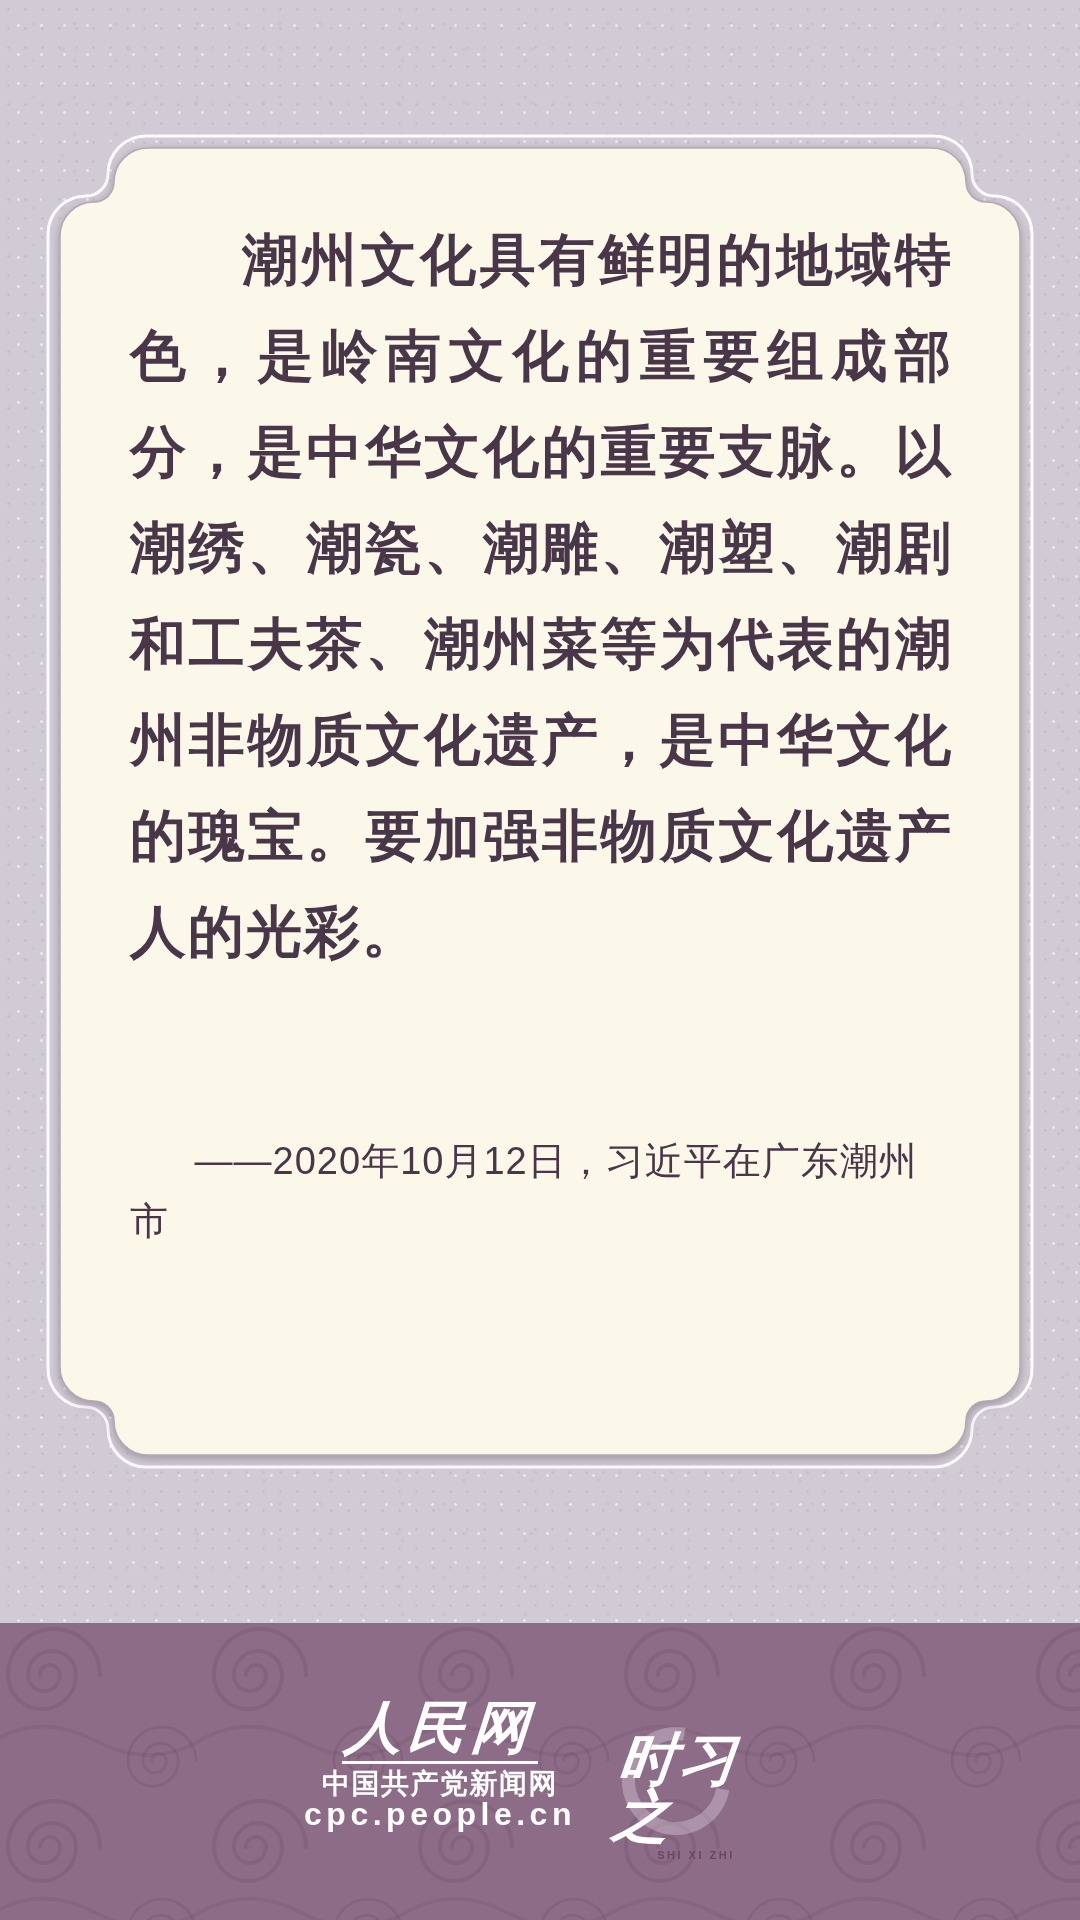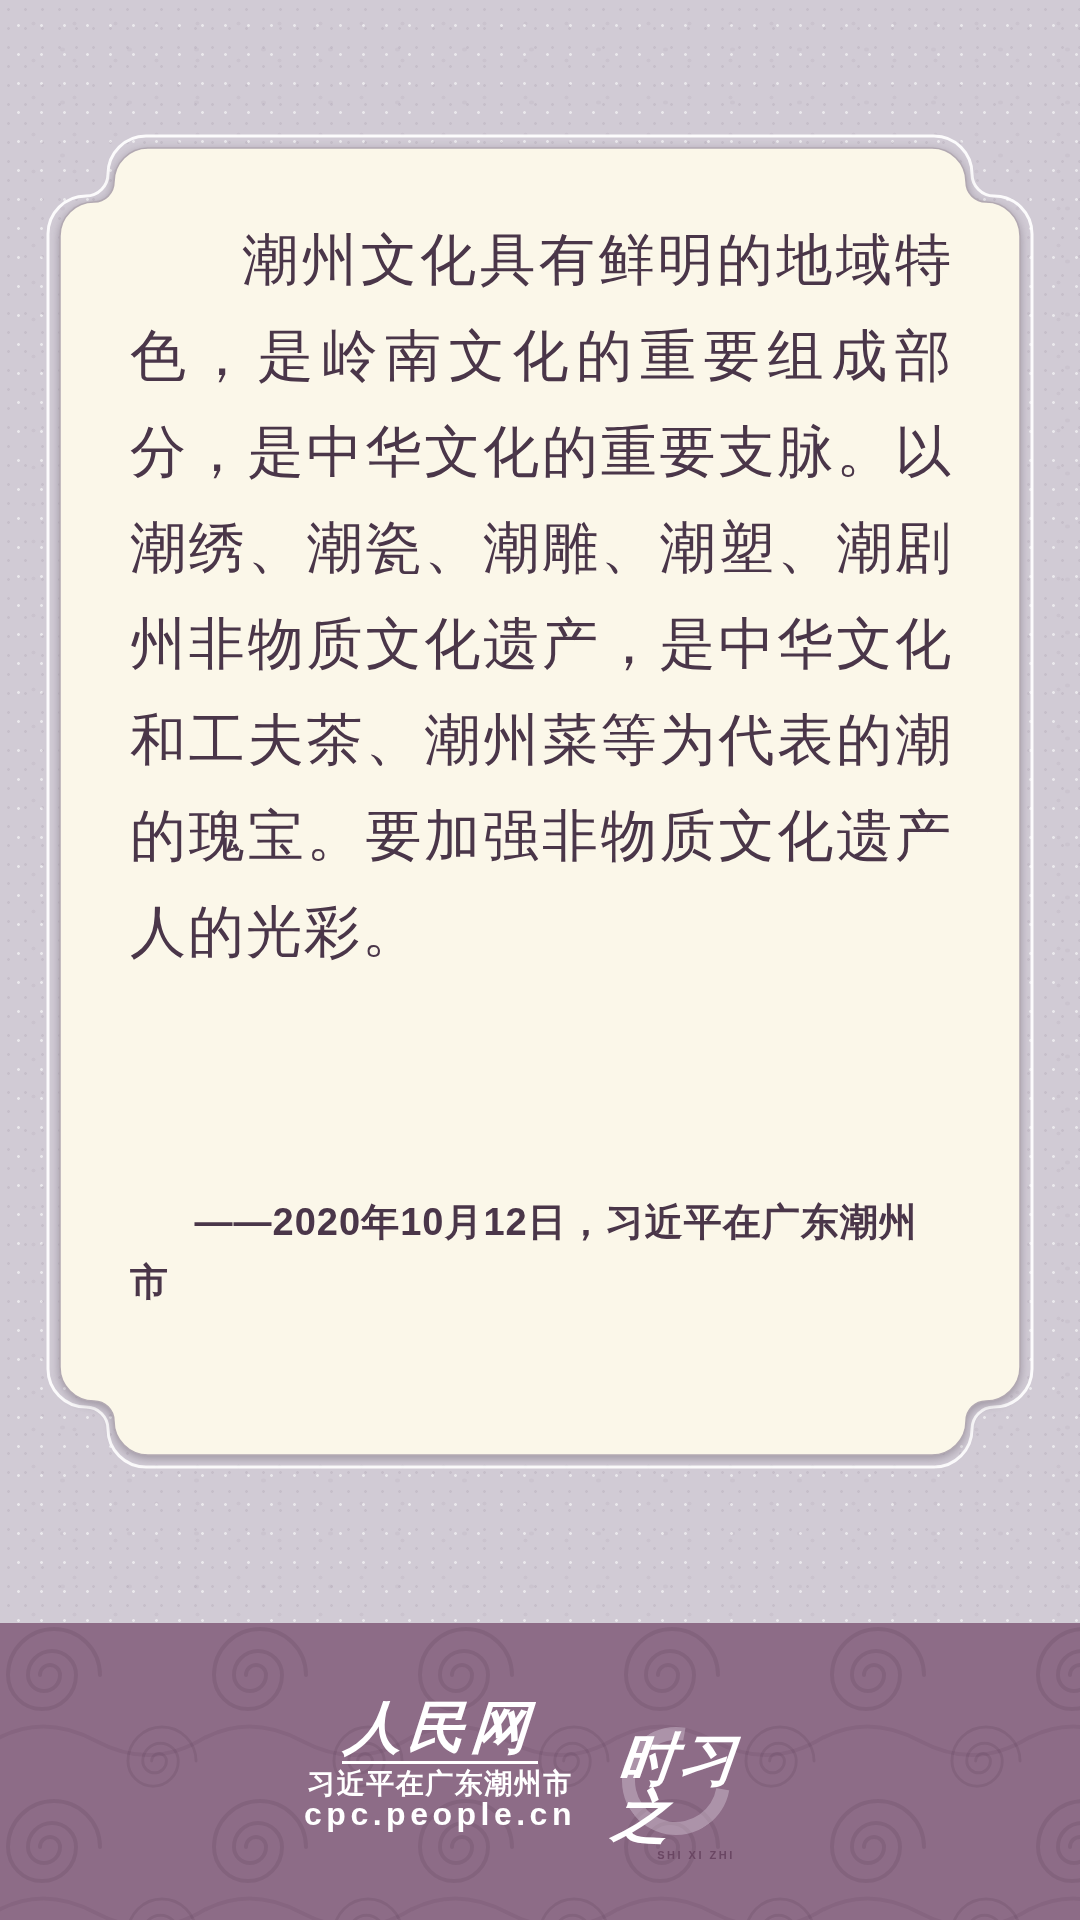--- a/index.html
+++ b/index.html
@@ -22,29 +22,29 @@
       radial-gradient(rgba(120,106,128,.08) 1.6px, transparent 2.4px),
       radial-gradient(rgba(104,90,116,.06) 2px, transparent 3px);
     background-size:17px 19px, 23px 29px, 41px 37px, 67px 53px;
     background-position:0 0, 7px 11px, 13px 5px, 29px 23px;
   }
   .frame-svg{position:absolute;left:0;top:0;}
   .quote-block{
     position:absolute;left:130px;top:212px;width:822px;
     color:var(--text,#4a3649);
     font-family:"Liberation Serif","DejaVu Serif",serif;
-    font-weight:normal;font-size:56px;line-height:96px;
+    font-weight:bold;font-size:56px;line-height:96px;
   }
   .quote-line{text-align:justify;text-align-last:justify;letter-spacing:1px;}
   .quote-line.first{text-indent:2em;}
   .quote-line.last{text-align:justify;text-align-last:left;letter-spacing:2px;}
   .attribution{
-    position:absolute;left:130px;top:1192px;width:810px;
+    position:absolute;left:130px;top:1131px;width:810px;
     color:var(--text,#4a3649);
-    font-size:38px;font-weight:bold;line-height:60px;
+    font-size:38px;font-weight:normal;line-height:60px;
     text-indent:1.7em;letter-spacing:1px;margin:0;
   }
   .footer-band{
     position:absolute;left:0;top:1623px;width:1080px;height:297px;
     background:var(--footer-band,#8d6c87);
   }
   .swirl-svg{position:absolute;inset:0;}
   .footer-logos{
     position:absolute;inset:0;display:flex;justify-content:center;
     align-items:flex-start;gap:40px;padding-top:76px;box-sizing:border-box;
@@ -99,22 +99,22 @@
            a34 34 0 0 1 -34 -34 a20 20 0 0 0 -20 -20 a34 34 0 0 1 -34 -34
            V236
            a34 34 0 0 1 34 -34 a20 20 0 0 0 20 -20 a34 34 0 0 1 34 -34 Z" fill="#fbf7e9" stroke="#b2a9b2" stroke-width="1.5" style="filter:drop-shadow(0 3px 5px rgba(96,84,100,.45));"></path>
 </svg>
 
 <div class="quote-block">
   <div class="quote-line first">潮州文化具有鲜明的地域特</div>
   <div class="quote-line">色，是岭南文化的重要组成部</div>
   <div class="quote-line">分，是中华文化的重要支脉。以</div>
   <div class="quote-line">潮绣、潮瓷、潮雕、潮塑、潮剧</div>
+  <div class="quote-line">和工夫茶、潮州菜等为代表的潮</div>
   <div class="quote-line">州非物质文化遗产，是中华文化</div>
-  <div class="quote-line">和工夫茶、潮州菜等为代表的潮</div>
   <div class="quote-line">的瑰宝。要加强非物质文化遗产</div>
   <div class="quote-line last">人的光彩。</div>
 </div>
 
 <p class="attribution"><span>——2020年10月12日，习近平在广东潮州市</span><br></p>
 
 <div class="footer-band">
   <svg class="swirl-svg" width="1080" height="297" viewBox="0 0 1080 297" aria-hidden="true">
     <defs>
       <path id="spiral" d="M46 0 A46 46 0 1 0 -46 0 A34 34 0 1 0 22 0 A24 24 0 1 0 -26 0 A16 16 0 1 0 6 0 A10 10 0 1 0 -14 0" fill="none" stroke="#53344d" stroke-opacity="0.16" stroke-width="4" stroke-linecap="round"></path>
@@ -128,21 +128,21 @@
         <path d="M-10 120 Q40 88 96 118 T206 114" fill="none" stroke="#53344d" stroke-opacity="0.12" stroke-width="4" stroke-linecap="round"></path>
       </pattern>
     </defs>
     <rect x="0" y="0" width="1080" height="297" fill="url(#swirls)"></rect>
   </svg>
 
   <div class="footer-logos">
     <div class="people-logo">
       <span class="people-script">人民网</span>
       <hr class="people-rule">
-      <span class="people-cpc">习近平在广东潮州市</span>
+      <span class="people-cpc">中国共产党新闻网</span>
       <span class="people-url">cpc.people.cn</span>
     </div>
     <div class="sxz-logo">
       <span class="sxz-ring"></span>
       <span class="sxz-text">时习之</span>
       <span class="sxz-sub">SHI XI ZHI</span>
     </div>
   </div>
 </div>
 

